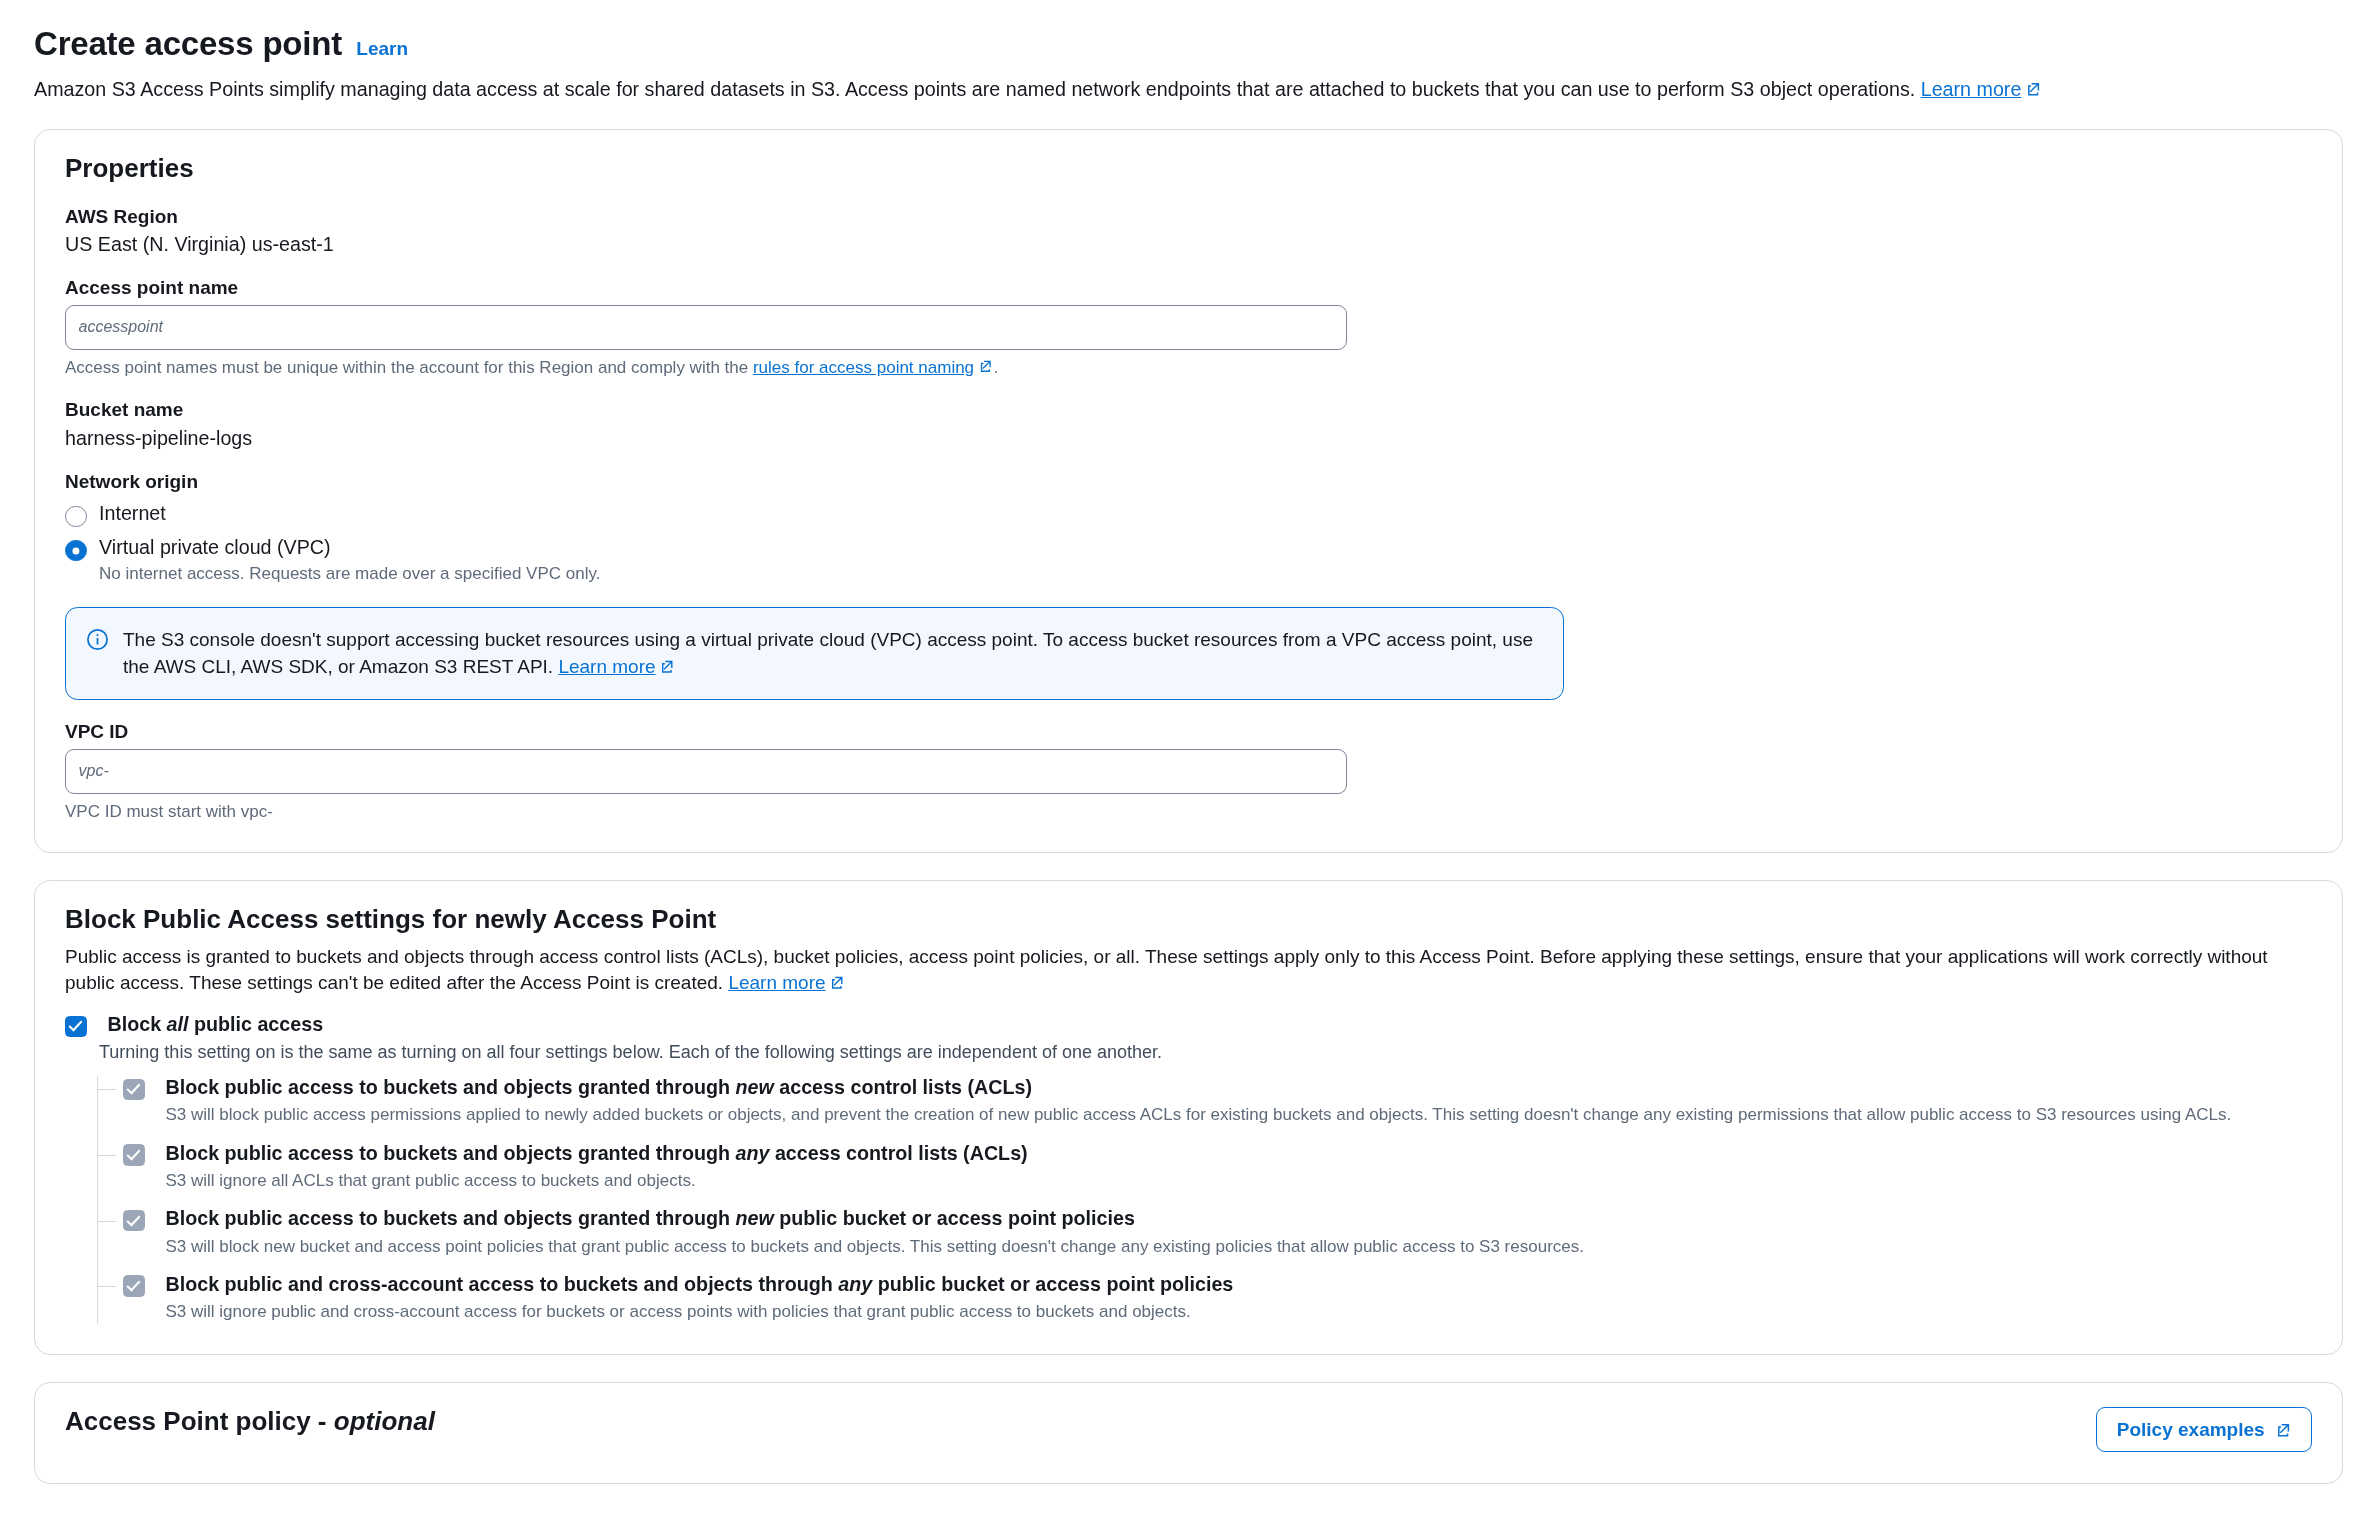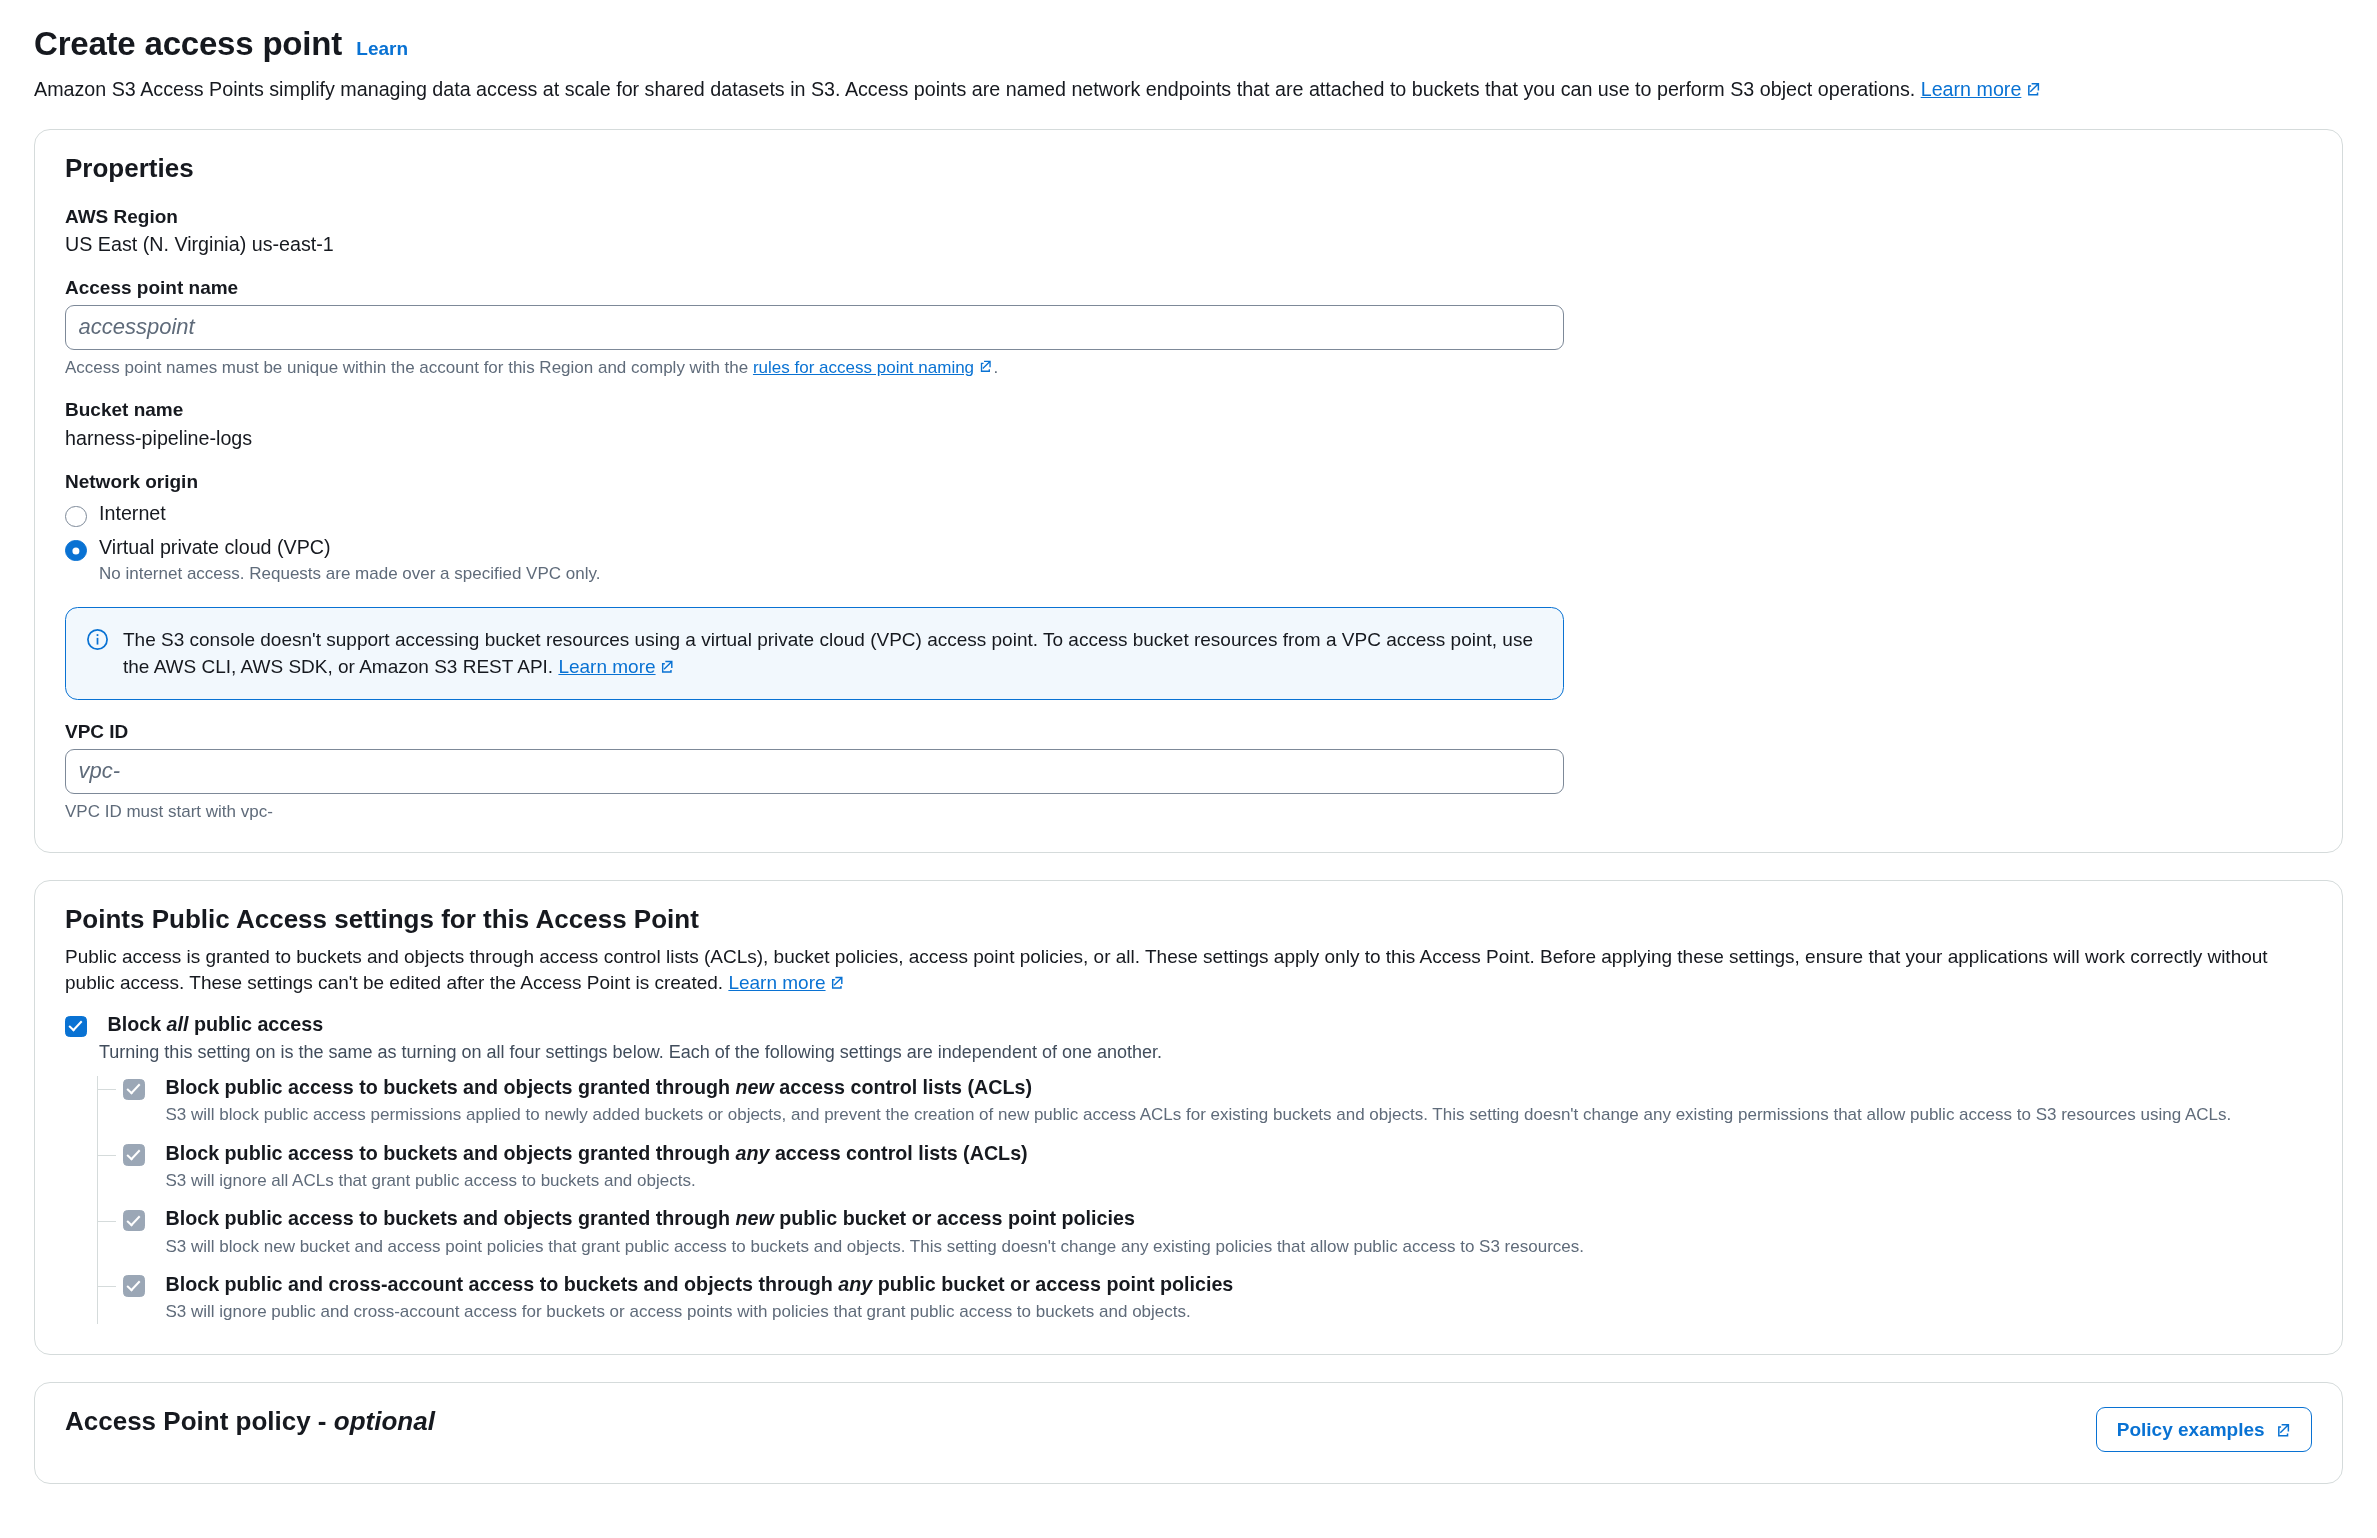--- a/index.html
+++ b/index.html
@@ -87,26 +87,26 @@
     margin-bottom: 5.4px;
     color: #16191f;
   }
   .field-value {
     font-size: 19.7px;
     color: #16191f;
     margin-bottom: 3.6px;
   }
   .text-input {
     display: block;
-    width: 1499px;
+    width: 1282px;
     height: 45px;
     border: 0.9px solid #7d8998;
     border-radius: 9px;
     padding: 3.6px 12.5px;
-    font-size: 22px;
+    font-size: 16px;
     font-family: "Liberation Sans", sans-serif;
     color: #16191f;
     background: #fff;
     outline: none;
   }
   .text-input::placeholder {
     color: #5f6b7a;
     font-style: italic;
   }
   .hint {
@@ -341,21 +341,21 @@
             </svg></span>
       </div>
     </div>
 
     <div class="field-label">VPC ID</div>
     <input class="text-input" type="text" placeholder="vpc-" style="">
     <div class="hint">VPC ID must start with vpc-</div>
   </div>
 
   <div class="card">
-    <h2>Points Public Access settings for this Access Point</h2>
+    <h2>Block Public Access settings for newly Access Point</h2>
     <p class="card-desc">
       <span>Public access is granted to buckets and objects through access control lists (ACLs), bucket policies, access point policies, or all. These settings apply only to this Access Point. Before applying these settings, ensure that your applications will work correctly without public access. These settings can't be edited after the Access Point is created.</span>
       <a class="ext">Learn more</a><span class="ext-icon"><svg viewBox="0 0 16 16" width="14.3" height="14.3">
             <path d="M6 2h8v8h-1.6V4.7L5.1 12 4 10.9l7.3-7.3H6V2z" fill="#0972d3"></path>
             <path d="M2.2 4.5h3.2v1.6H3.8v7.7h7.7v-1.6h1.6v3.2H2.2V4.5z" fill="#0972d3"></path>
           </svg></span>
     </p>
 
     <div class="cb-block">
       <div class="cb-row">

